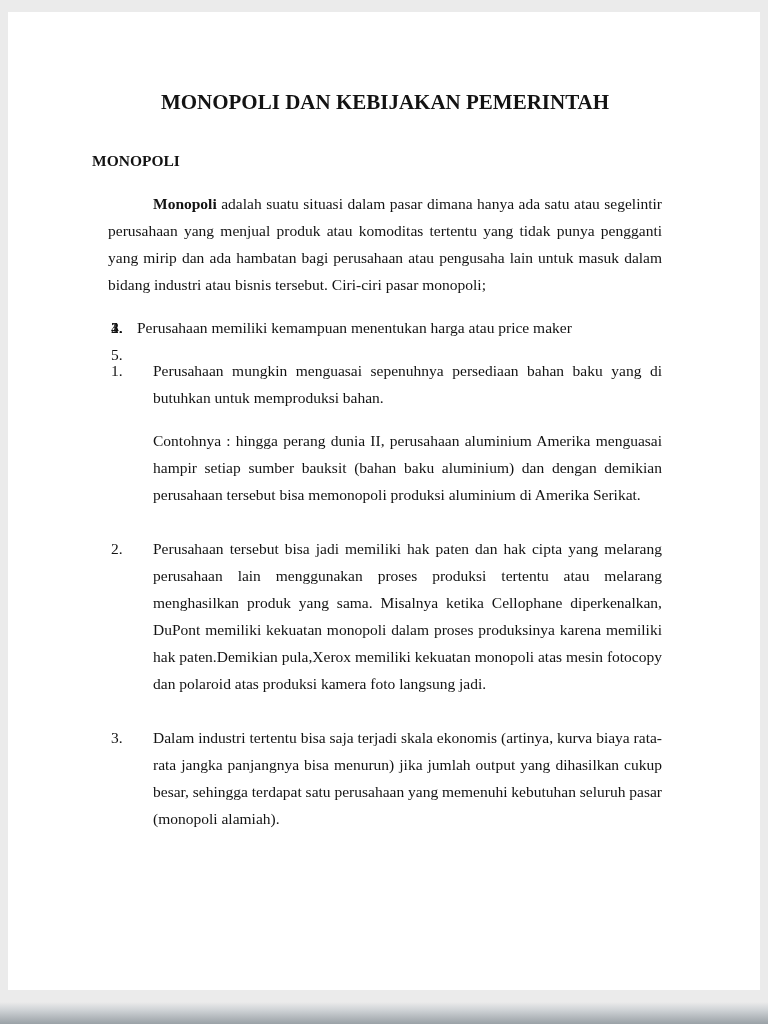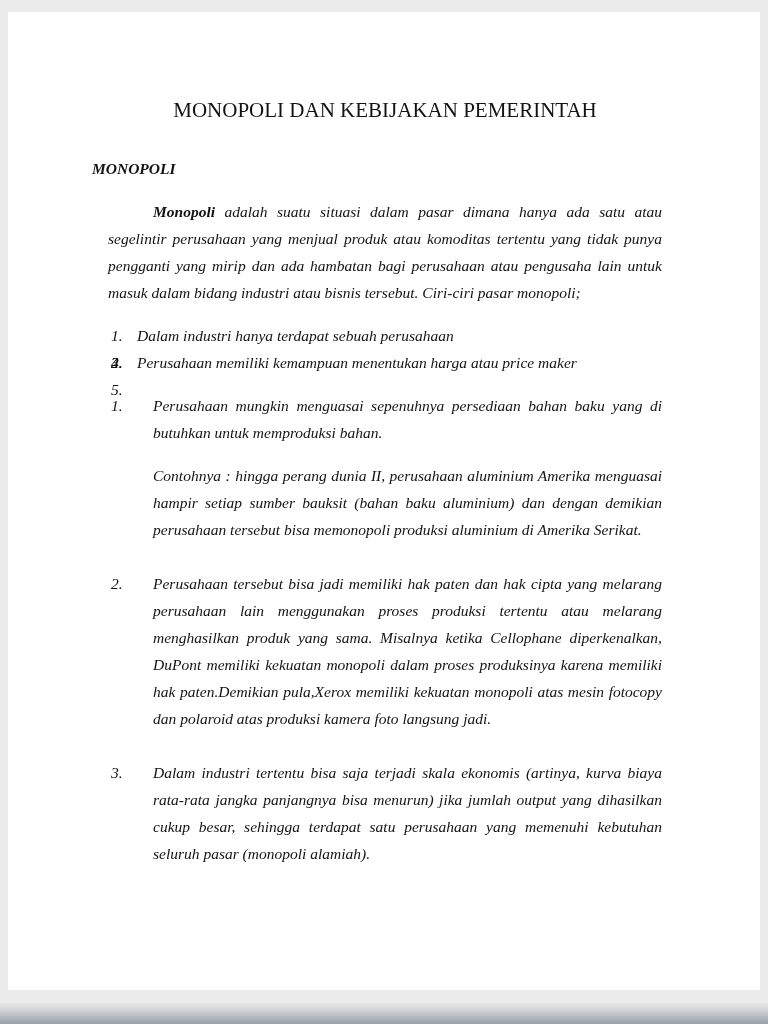--- a/index.html
+++ b/index.html
@@ -21,29 +21,28 @@
     width: 752px;
     height: 978px;
     margin: 12px auto 0;
     background: #ffffff;
     box-sizing: border-box;
     padding: 74px 82px 0 84px;
     overflow: hidden;
   }
   .doc-title {
     font-size: 21px;
-    font-weight: normal;
+    font-weight: bold;
     text-align: center;
-    margin: 12px 0 33px 0;
+    margin: 4px 0 33px 0;
     line-height: 24px;
   }
   .body-text {
     font-size: 15.5px;
     line-height: 27px;
-    font-style: italic;
   }
   h2.sec-heading {
     font-size: 15.5px;
     font-weight: bold;
     line-height: 27px;
     margin: 0;
   }
   p.intro {
     margin: 16px;
     text-align: justify;
@@ -91,21 +90,20 @@
 
     <div class="body-text">
 
       <h2 class="sec-heading">MONOPOLI</h2>
 
       <p class="intro"><b>Monopoli</b><span> adalah suatu situasi dalam pasar dimana hanya ada satu atau segelintir perusahaan yang menjual produk atau komoditas tertentu yang tidak punya pengganti yang mirip dan ada hambatan bagi perusahaan atau pengusaha lain untuk masuk dalam bidang industri atau bisnis tersebut. Ciri-ciri pasar monopoli;</span></p>
 
       <div class="list">
         <div class="list-item">
           <span class="num">1.</span>
-          <span>Dalam industri hanya terdapat sebuah perusahaan</span>
         </div>
         <div class="list-item">
           <span class="num">2.</span>
         </div>
         <div class="list-item">
           <span class="num">3.</span>
         </div>
         <div class="list-item">
           <span class="num">4.</span>
           <span>Perusahaan memiliki kemampuan menentukan harga atau price maker</span>

